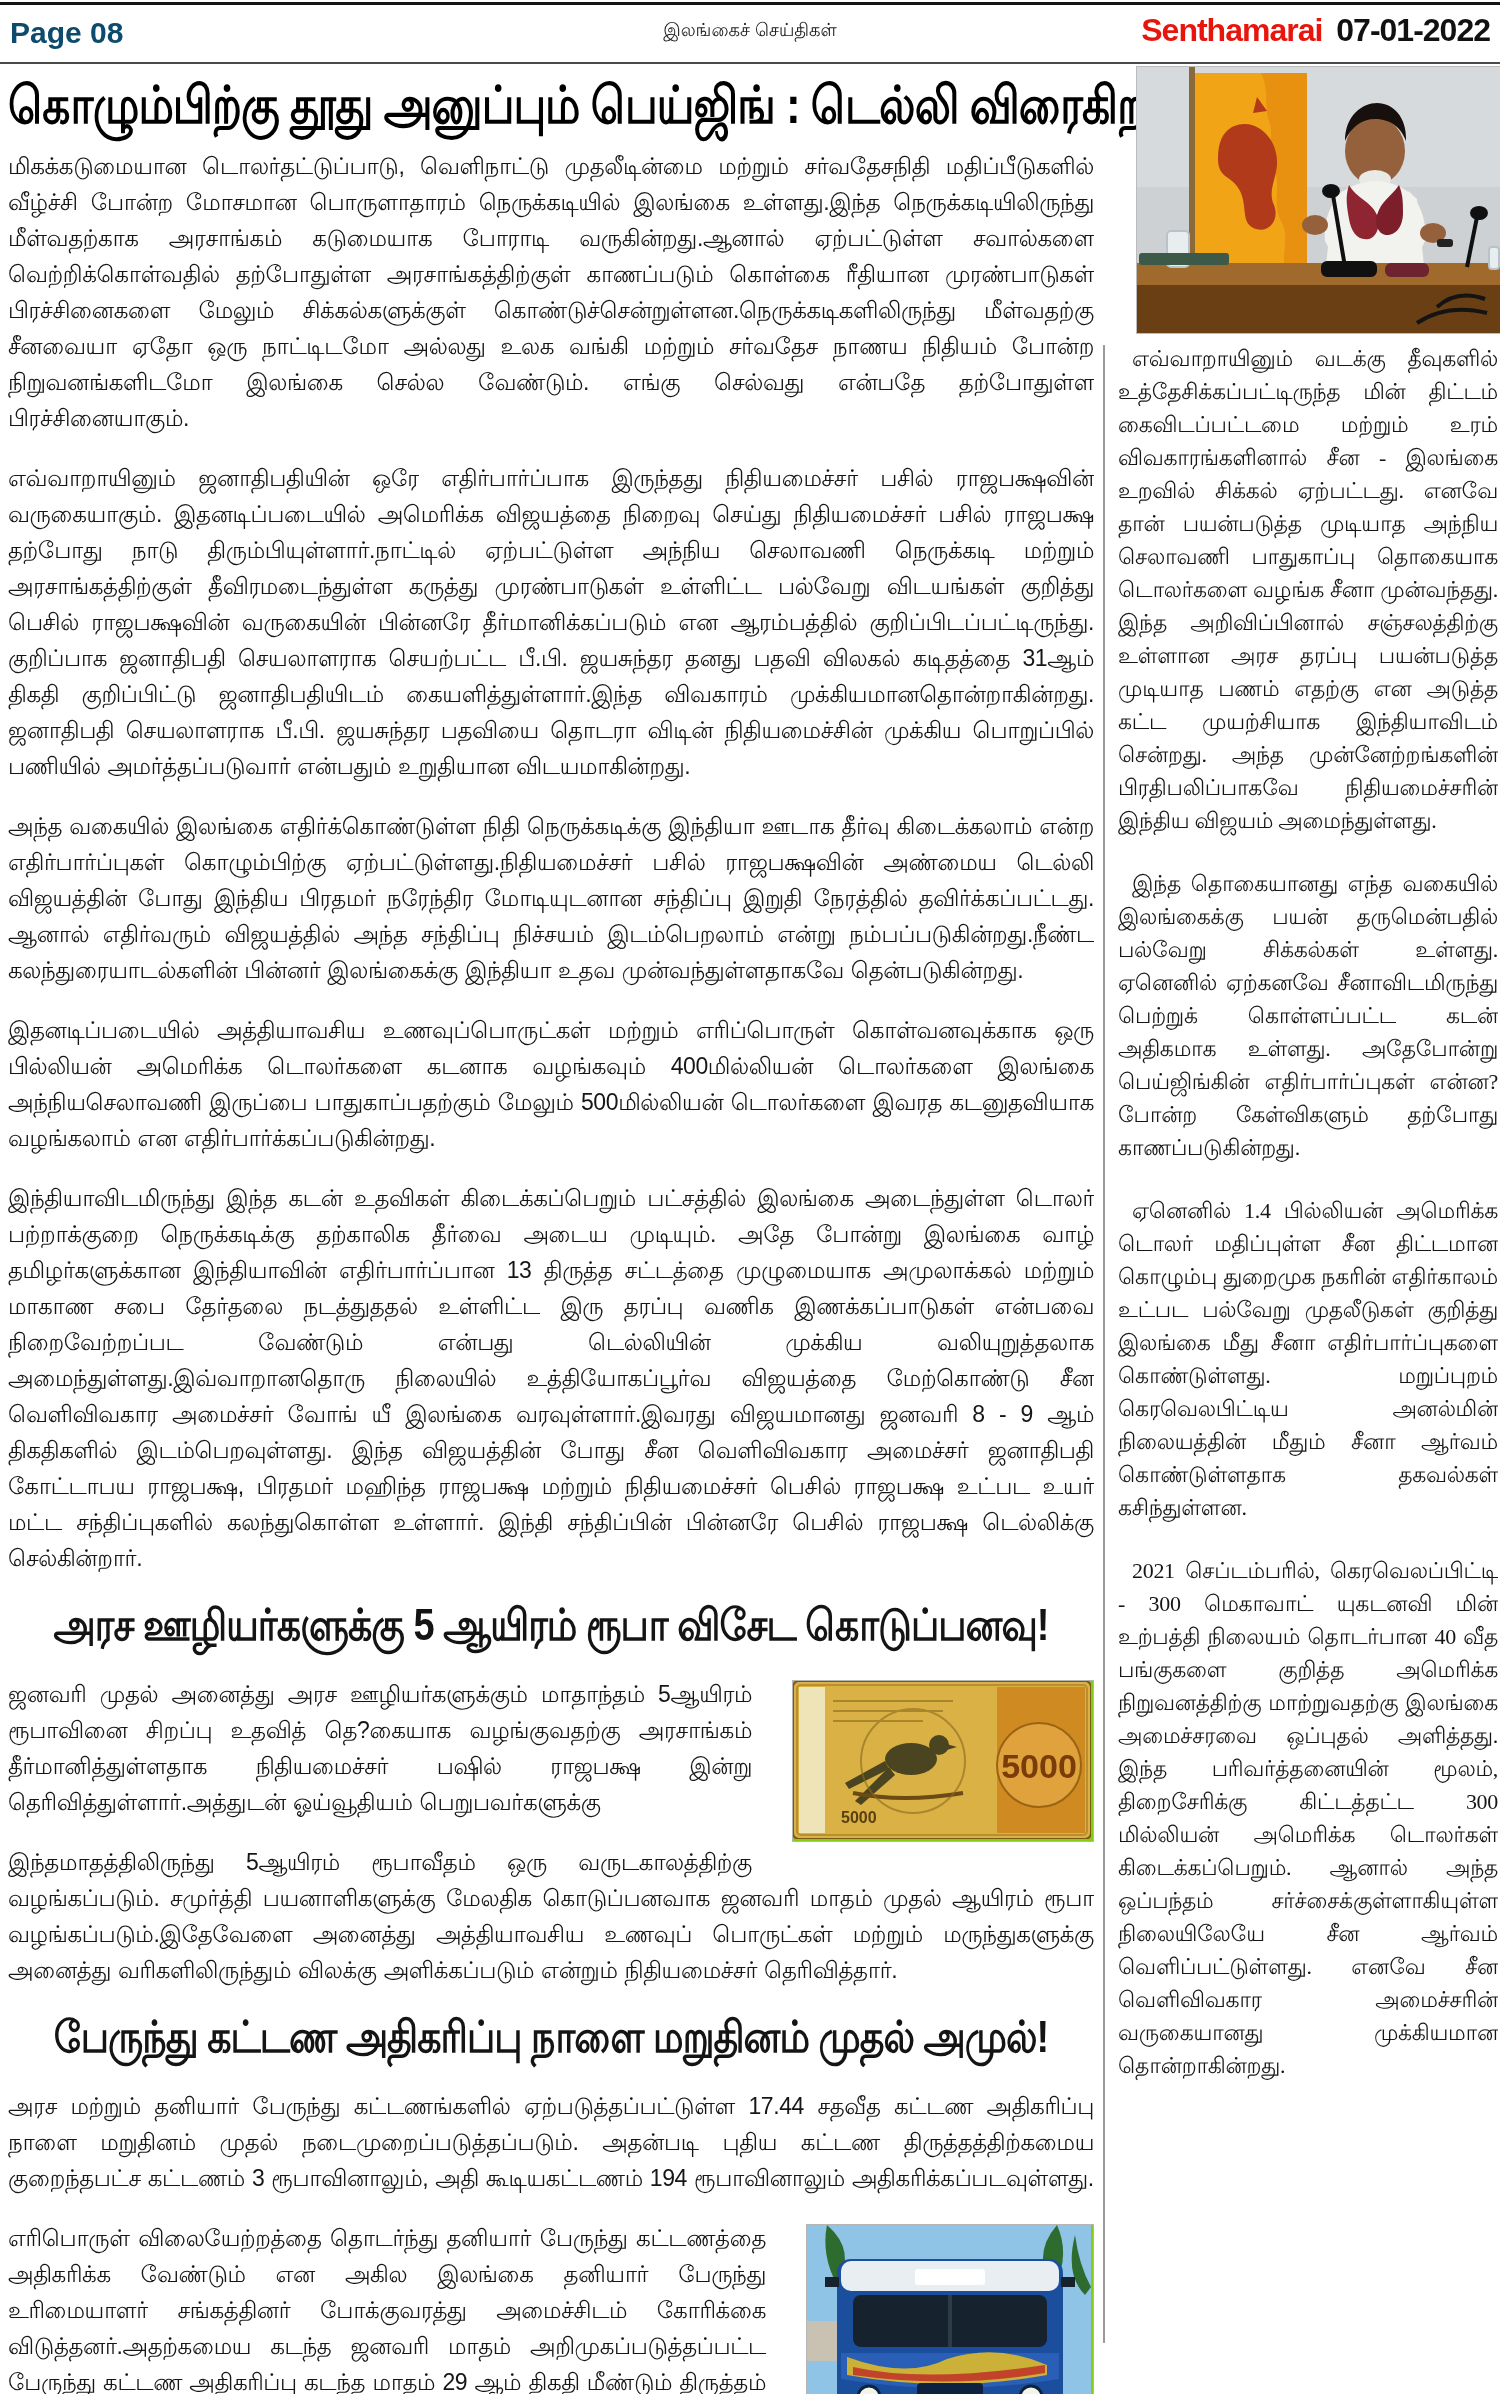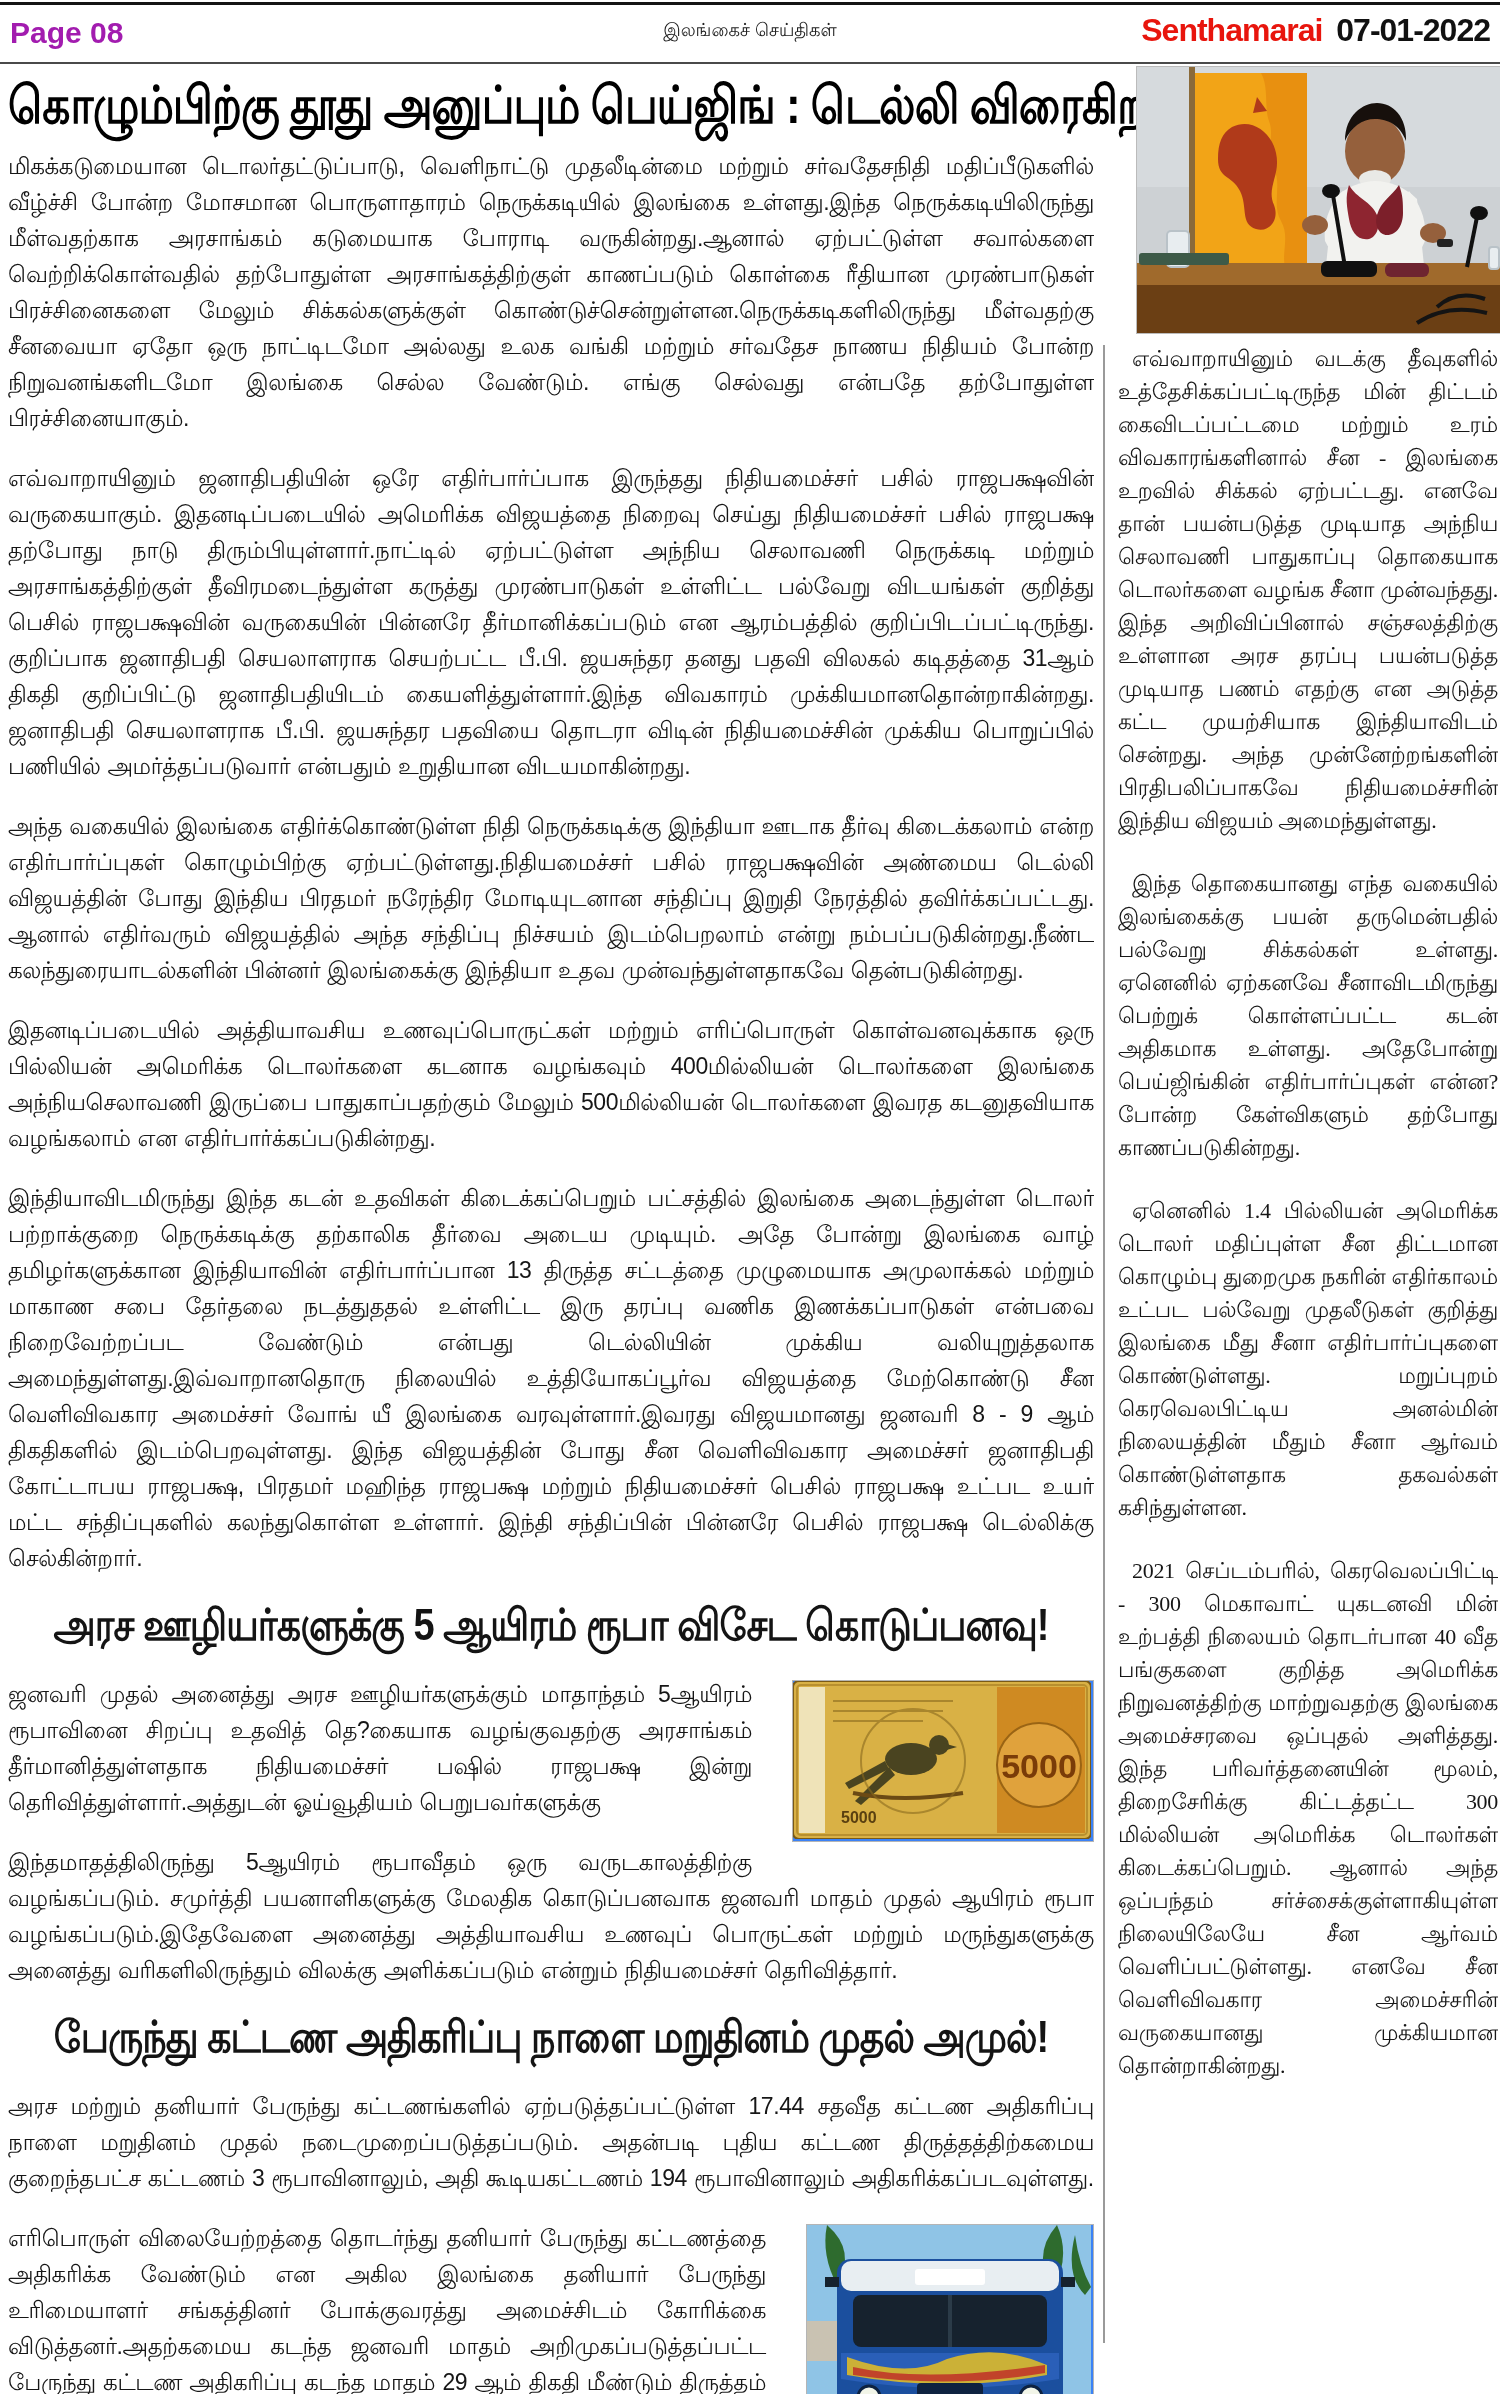--- a/index.html
+++ b/index.html
@@ -4,21 +4,21 @@
 <style>
   html,body{margin:0;padding:0;background:#e8e8e8;}
   .page{
     position:relative;width:1500px;height:2400px;background:#ffffff;
     font-family:"Liberation Sans","DejaVu Sans",sans-serif;color:#1a1a1a;
     overflow:hidden;margin:0 auto;
   }
   .rule-top{position:absolute;left:0;top:2px;width:1500px;height:3px;background:#141414;}
   .rule-head{position:absolute;left:0;top:62px;width:1500px;height:2px;background:#4a4a4a;}
   .masthead{position:absolute;left:0;top:10px;width:1500px;height:50px;}
-  .page-label{position:absolute;left:10px;top:6px;font-size:30px;font-weight:bold;color:#a21caf;}
+  .page-label{position:absolute;left:10px;top:6px;font-size:30px;font-weight:bold;color:#0c4a6e;}
   .section-title{position:absolute;left:0;right:0;top:10px;text-align:center;font-size:18px;color:#222;}
   .brand-date{position:absolute;right:10px;top:2px;font-size:32px;font-weight:bold;}
   .brand{color:#e8150d;letter-spacing:-1px;}
   .issue-date{color:#111;margin-left:14px;letter-spacing:-1px;}
   .headline{
     position:absolute;left:8px;top:68px;width:1112px;margin:0;
     font-size:44px;line-height:64px;font-weight:bold;color:#000;text-align:center;
     letter-spacing:-1px;transform:scaleY(1.18);transform-origin:top center;white-space:nowrap;
   }
   .press-photo{position:absolute;left:1136px;top:66px;width:364px;height:266px;margin:0;border:1px solid #bbb;}
@@ -28,21 +28,21 @@
   }
   .main-col p{
     margin:0 0 24px 0;font-size:23px;line-height:36px;text-align:justify;
     letter-spacing:-0.4px;word-spacing:1px;color:#161616;
   }
   .main-col p.tight{margin-bottom:0;}
   h2.subhead{
     margin:10px 0 26px 0;font-size:38px;line-height:50px;font-weight:bold;color:#141414;
     text-align:center;letter-spacing:-1px;transform:scaleY(1.15);
   }
-  .fig-float{float:right;margin:4px 0 14px 40px;border:1px solid #b5b5b5;background:#3b82f6;}
+  .fig-float{float:right;margin:4px 0 14px 40px;border:1px solid #b5b5b5;background:#84cc16;}
   .banknote-fig{width:300px;height:160px;}
   .bus-fig{width:286px;height:248px;}
   .sidebar{
     position:absolute;left:1118px;top:342px;width:380px;height:2000px;overflow:hidden;font-family:Liberation Serif, serif;
   }
   .sidebar p{
     margin:0 0 30px 0;font-size:22px;line-height:33px;text-align:justify;
     letter-spacing:-0.3px;color:#161616;text-indent:14px;
   }
   svg{display:block;}

